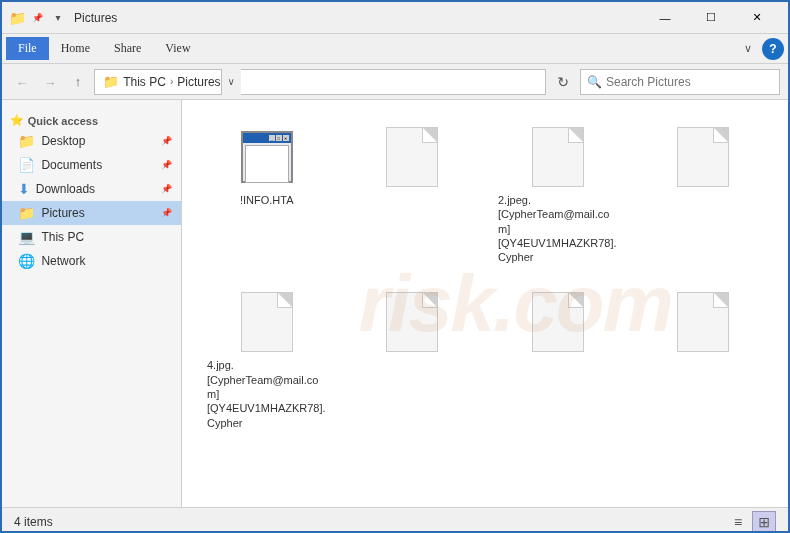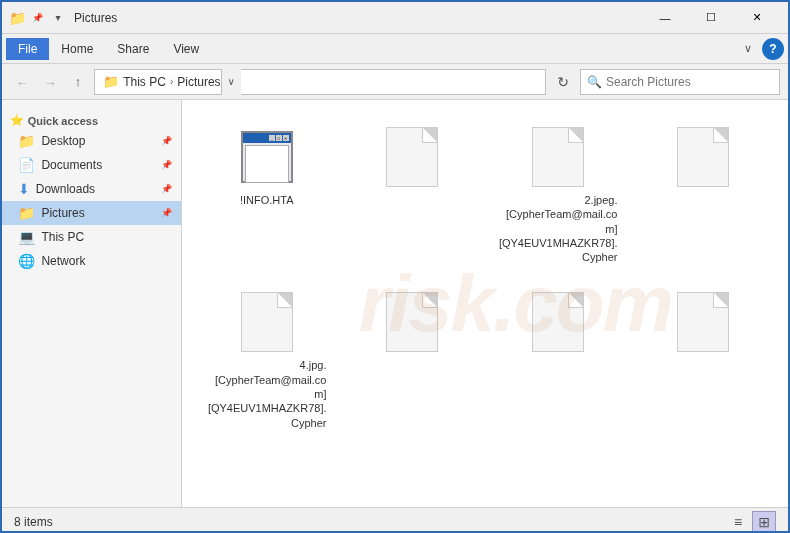--- a/index.html
+++ b/index.html
@@ -67,20 +67,21 @@
       display: flex;
       align-items: center;
       padding: 0 4px;
       border-bottom: 1px solid #d0d0d0;
     }
     .menu-item {
       padding: 4px 12px;
       cursor: pointer;
       font-size: 12px;
       color: #333;
+      font-family: Liberation Serif, serif;
     }
     .menu-item.active {
       background: #3b78d8;
       color: white;
     }
     .menu-bar-right {
       margin-left: auto;
       display: flex;
       align-items: center;
       gap: 4px;
@@ -232,21 +233,21 @@
     }
 
     .file-item {
       display: flex;
       flex-direction: column;
       align-items: center;
       padding: 8px;
       cursor: pointer;
       border: 1px solid transparent;
       border-radius: 2px;
-      text-align: right;
+      text-align: left;
     }
 
     .file-icon {
       width: 64px;
       height: 64px;
       display: flex;
       align-items: center;
       justify-content: center;
       margin-bottom: 4px;
     }
@@ -517,18 +518,18 @@
         <div class="file-icon">
           <div class="doc-icon"></div>
         </div>
       </div>
 
     </div>
   </div>
 </div>
 
 <div class="status-bar">
-  <span>8 items</span>
+  <span>4 items</span>
   <div class="status-bar-right">
     <div class="view-btn">≡</div>
     <div class="view-btn active">⊞</div>
   </div>
 </div>
 
 </body></html>

